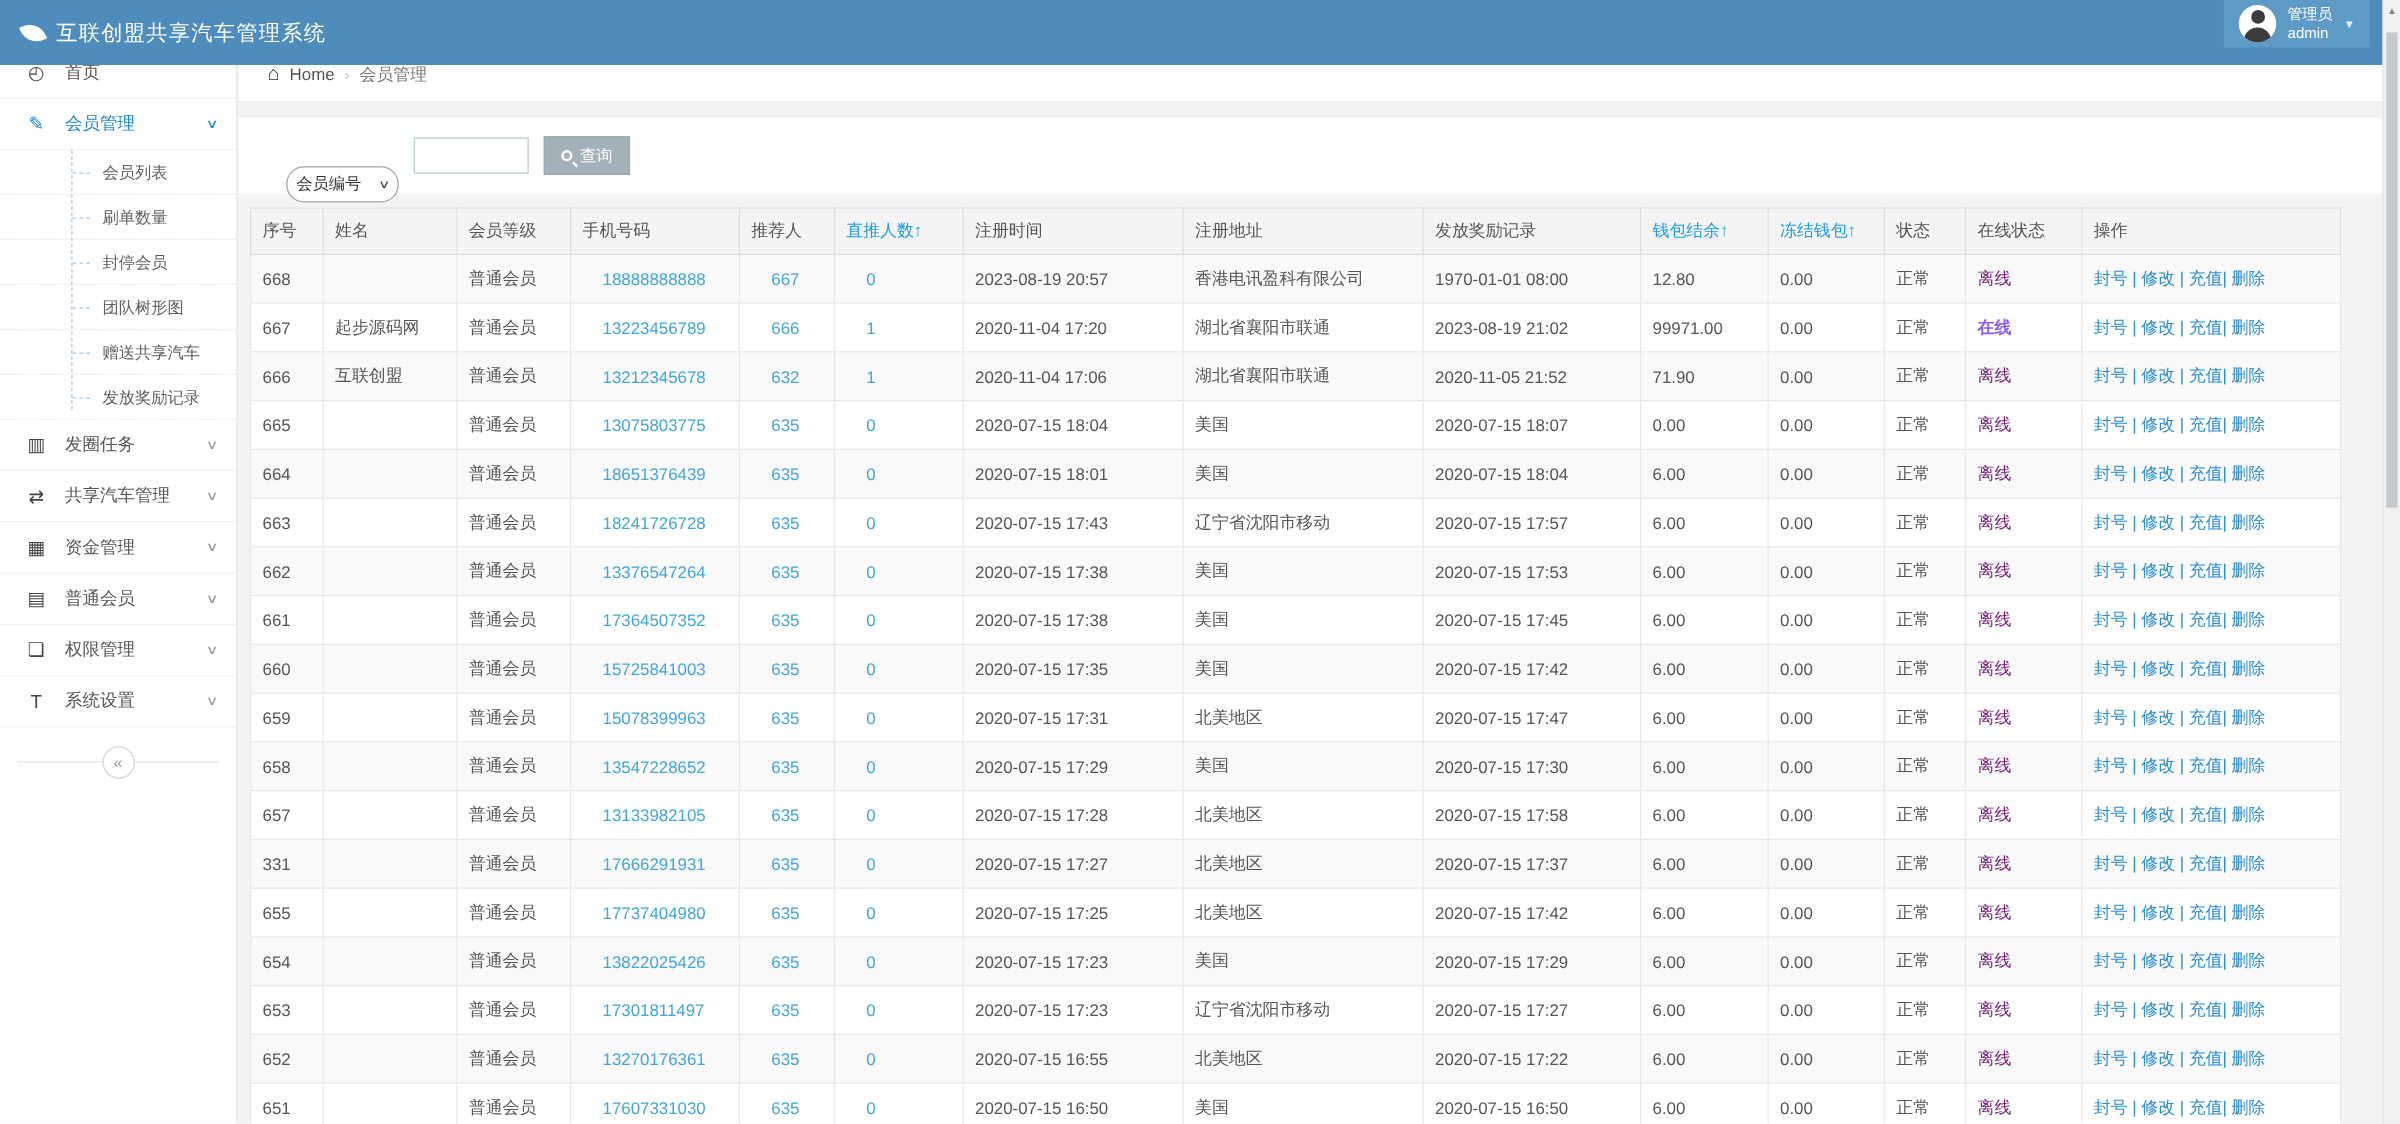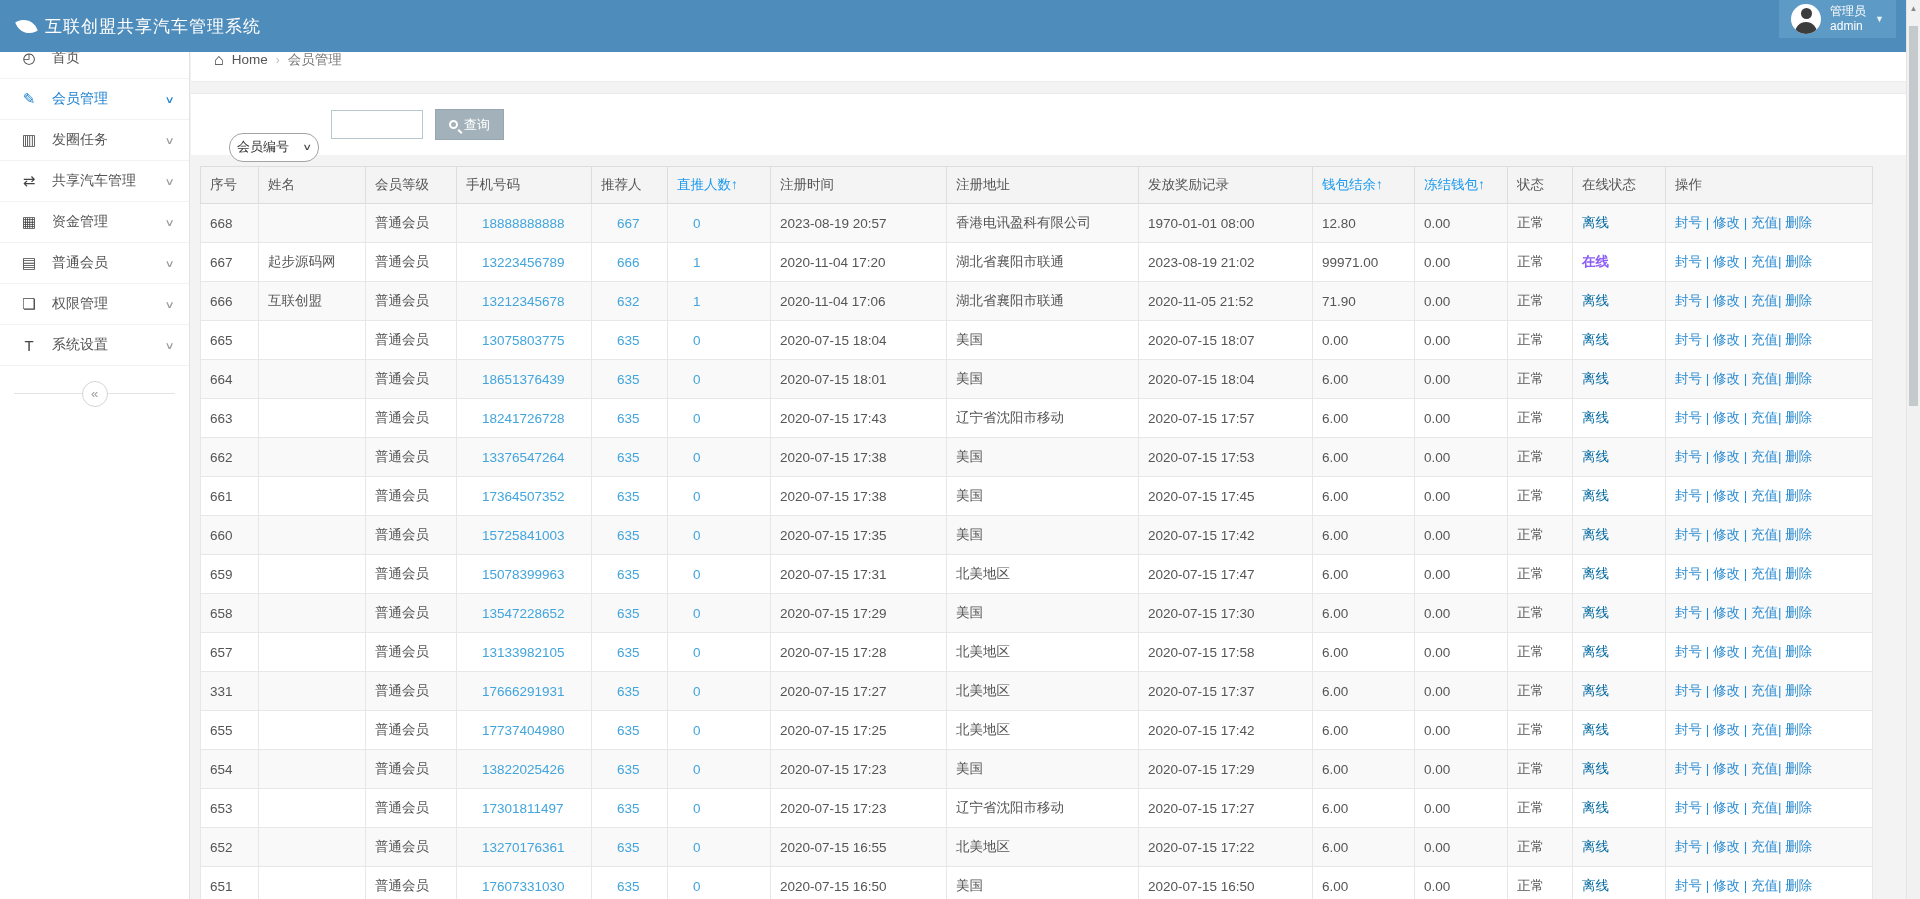--- a/index.html
+++ b/index.html
@@ -50,21 +50,21 @@
   .table-wrap { margin:11px 0 0 9px; }
   table { border-collapse:collapse; table-layout:fixed; width:1672px; background:#fff; font-size:13.5px; color:#555; }
   th { background:#f4f4f4; border:1px solid #dddddd; text-align:left; font-weight:normal; padding:9px 9px; white-space:nowrap; overflow:hidden; }
   th.sortable { color:#1b9aee; cursor:pointer; }
   td { border:1px solid #e7e7e7; padding:10px 9px; white-space:nowrap; overflow:hidden; }
   tbody tr:nth-child(odd) { background:#f9f9f9; }
   tbody tr:nth-child(even) { background:#ffffff; }
   a.cell-link { color:#42a5dd; text-decoration:none; cursor:pointer;margin-left:16px; }
   a.action-link { color:#2a8bd2; text-decoration:none; cursor:pointer; }
   .pipe { color:#2a8bd2; }
-  .online-off { color:#0369a1;margin-top:11px; }
+  .online-off { color:#701a75;margin-top:11px; }
   .online-on { color:#8b5cf6;font-weight:bold; }
 
   
   .pagebar { position:absolute; right:0; top:0; bottom:0; width:14px; background:#f1f1f1; border-left:1px solid #e4e4e4; z-index:9; }
   .pagebar .up { position:absolute; top:4px; left:0; right:0; text-align:center; font-size:8px; color:#8a8a8a; }
   .pagebar .thumb { position:absolute; top:26px; left:2px; width:9px; height:380px; background:#c4c9cc; cursor:pointer; }
 </style>
 </head>
 <body>
 
@@ -84,20 +84,28 @@
 <div class="sidebar">
   <div id="sidebar-menu">
       <div class="sb-item">
         <span class="sb-icon">◴</span>
         <span>首页</span>
       </div>
       <div class="sb-item active">
         <span class="sb-icon">✎</span>
         <span>会员管理</span>
         <span class="sb-chev">∨</span>
+      </div>
+      <div class="submenu">
+        <div class="sub-item">会员列表</div>
+        <div class="sub-item">刷单数量</div>
+        <div class="sub-item">封停会员</div>
+        <div class="sub-item">团队树形图</div>
+        <div class="sub-item">赠送共享汽车</div>
+        <div class="sub-item">发放奖励记录</div>
       </div>
       <div class="sb-item">
         <span class="sb-icon">▥</span>
         <span>发圈任务</span>
         <span class="sb-chev">∨</span>
       </div>
       <div class="sb-item">
         <span class="sb-icon">⇄</span>
         <span>共享汽车管理</span>
         <span class="sb-chev">∨</span>

